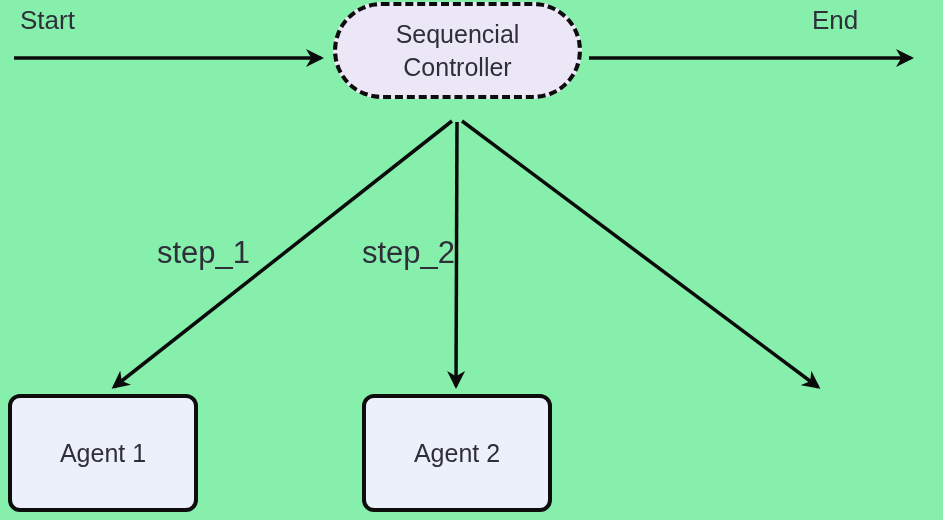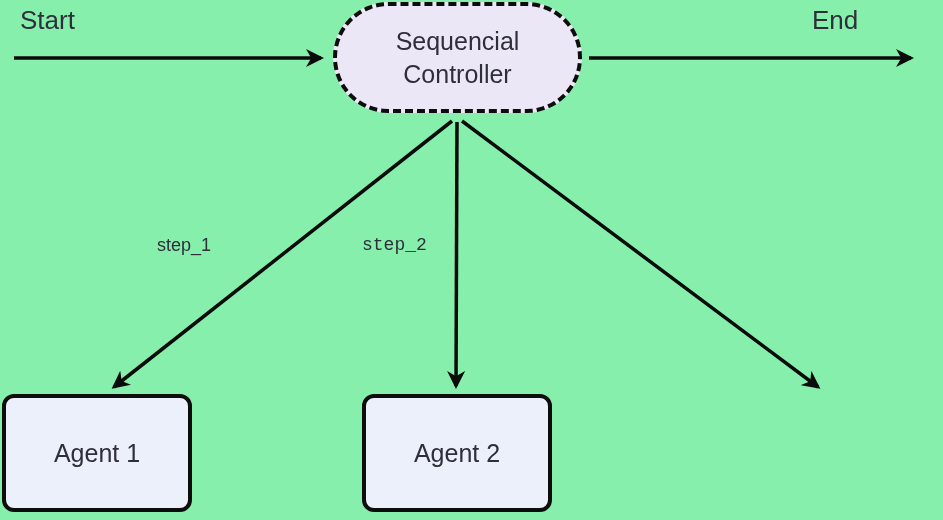--- a/index.html
+++ b/index.html
@@ -36,55 +36,55 @@
     justify-content: center;
     text-align: center;
     font-size: 25px;
     line-height: 1.32;
     color: #2f2f3a;
   }
   .node-controller {
     left: 333px;
     top: 2px;
     width: 249px;
-    height: 111px;
+    height: 97px;
     background: #ece7f7;
     border: 4px dashed #0d0d0d;
     border-radius: 58px;
     padding: 0 30px;
   }
   .node-agent {
     top: 394px;
     width: 190px;
     height: 118px;
     background: #ebf0fa;
     border: 4px solid #0d0d0d;
     border-radius: 12px;
   }
-  .node-agent-1 { left: 2px; }
+  .node-agent-1 { left: 8px; }
   .node-agent-2 { left: 362px; }
   .node-agent-3 { left: 742px; }
   .terminal-label {
     position: absolute;
     top: 5px;
     font-size: 26px;
     color: #2f2f3a;
     white-space: nowrap;
   }
   .terminal-start { left: 20px; }
   .terminal-end { left: 812px; }
   .edge-label {
     position: absolute;
     top: 235px;
-    font-size: 18px;
+    font-size: 31px;
     color: #2f2f3a;
     white-space: nowrap;
   }
   .edge-label-1 { left: 157px; }
-  .edge-label-2 { left: 362px; font-family: Liberation Mono, monospace; }
+  .edge-label-2 { left: 362px; }
   .edge-label-3 { left: 519px; }
 </style>
 </head>
 <body>
 
 <div class="canvas">
 
   <svg class="edges-layer" width="943" height="520" viewBox="0 0 943 520" xmlns="http://www.w3.org/2000/svg">
     <defs>
       <marker id="arrowhead" viewBox="0 0 12 12" refX="10" refY="6" markerWidth="18" markerHeight="18" markerUnits="userSpaceOnUse" orient="auto">

